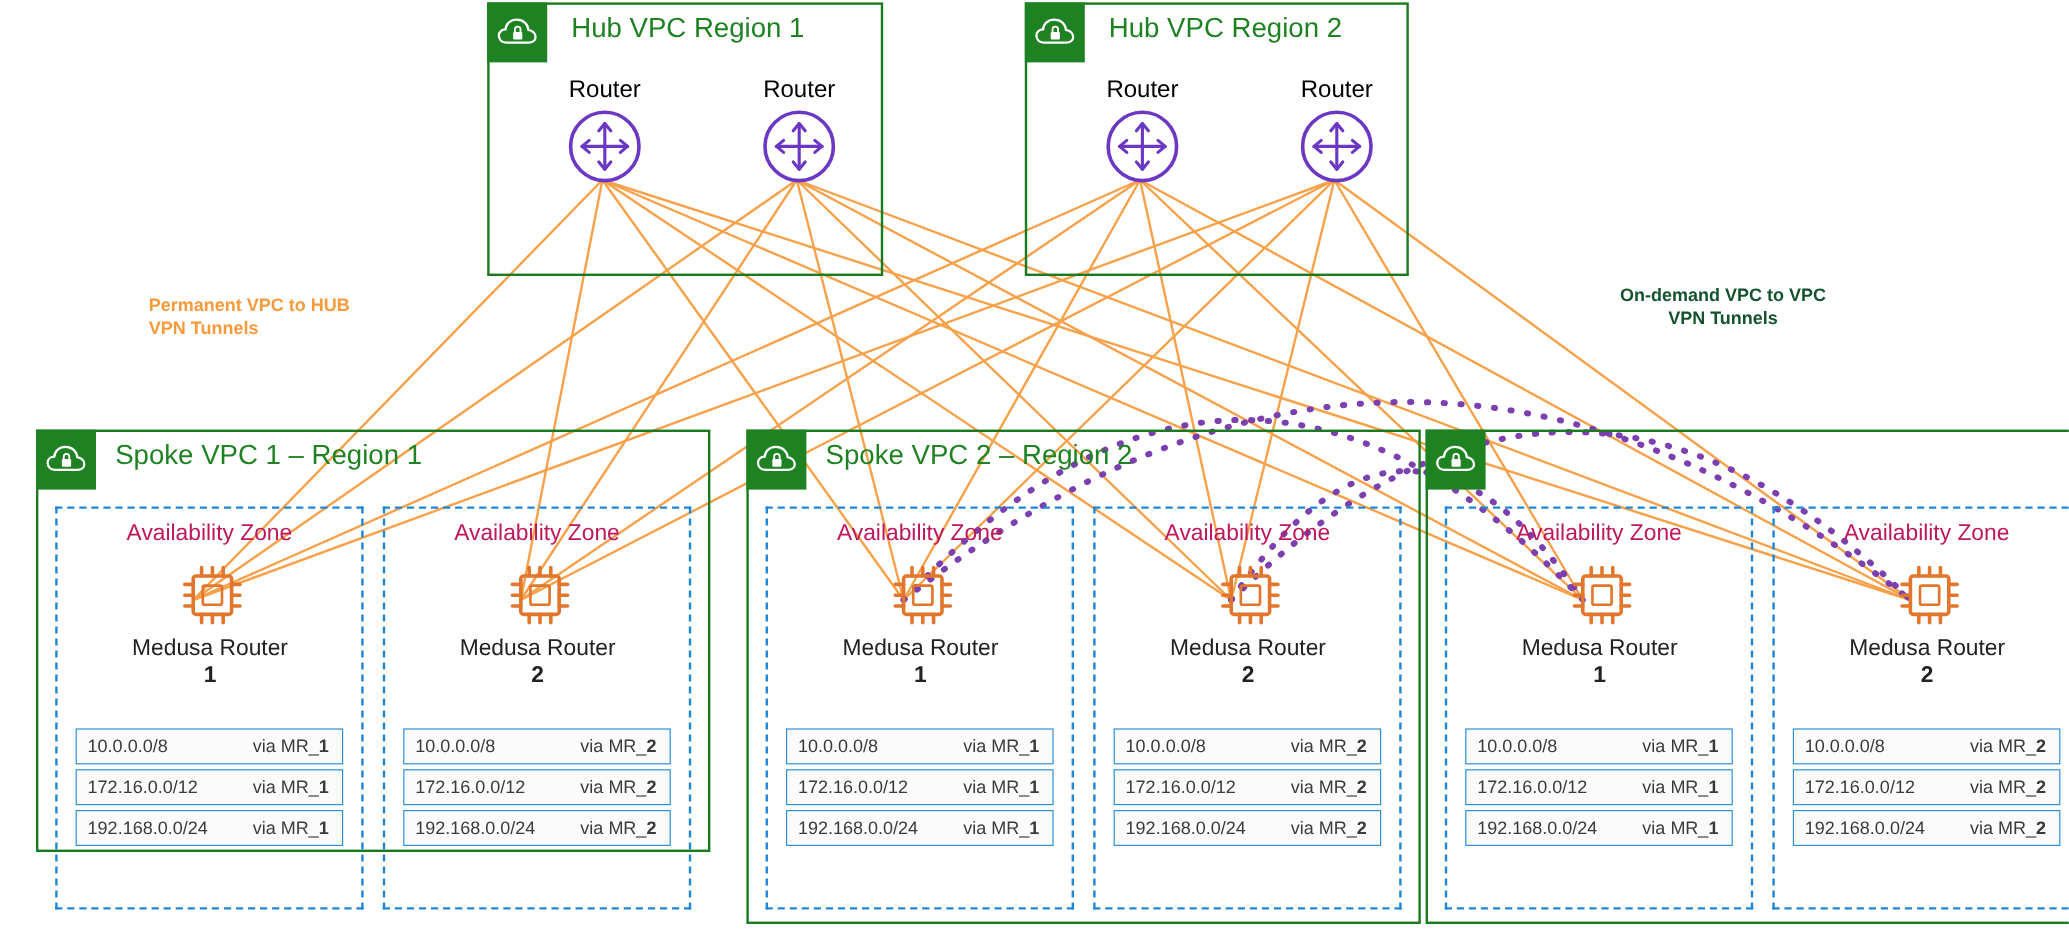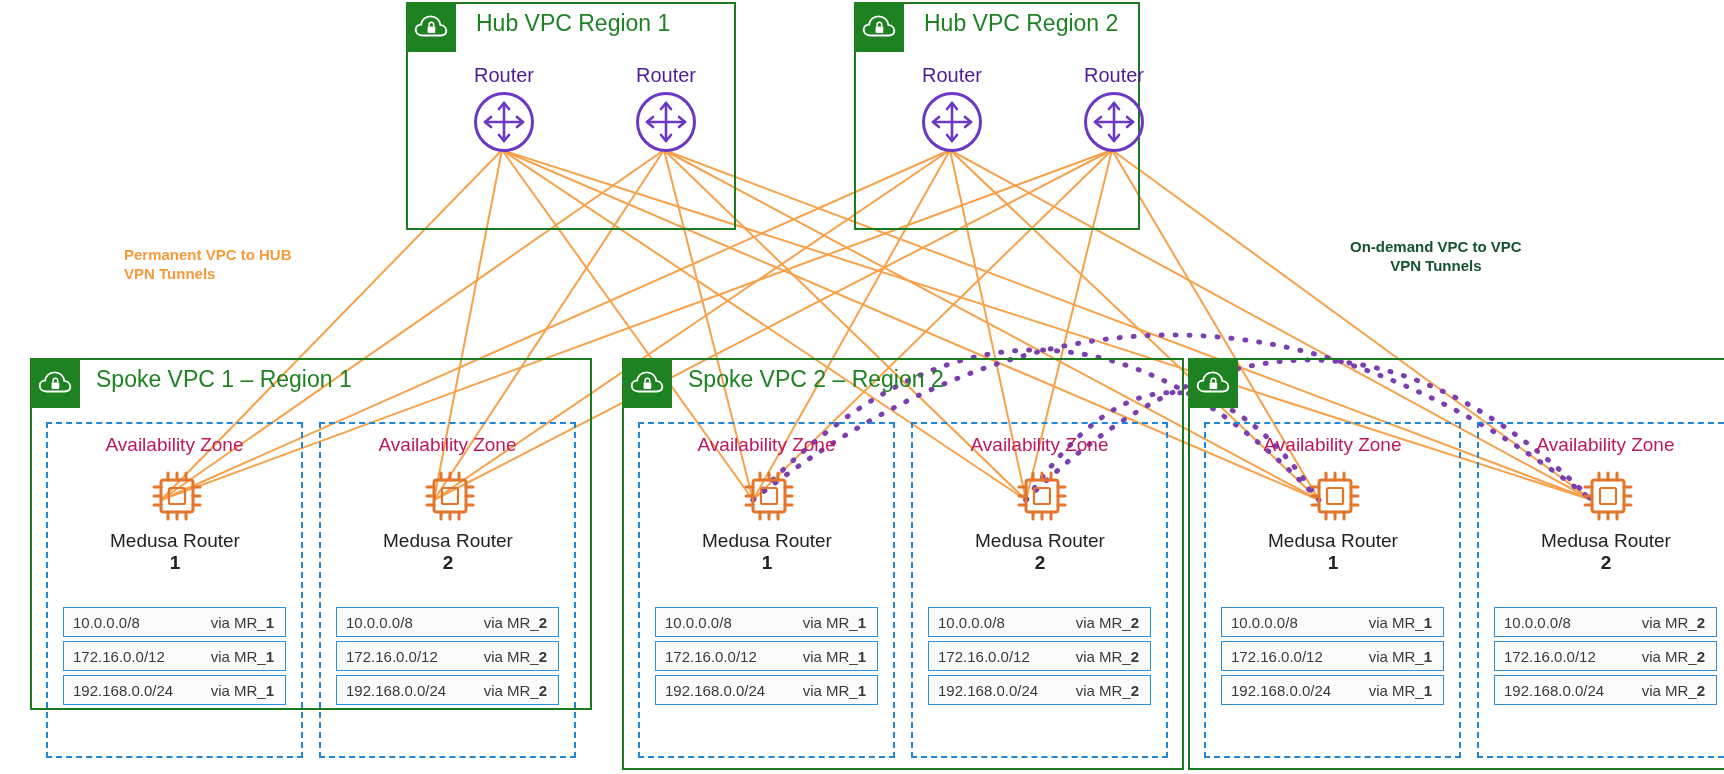--- a/index.html
+++ b/index.html
@@ -18,21 +18,21 @@
            display:flex;align-items:center;justify-content:center;}
   .vpc-title{position:absolute;top:6px;font-size:23px;color:#1f8222;font-weight:400;white-space:nowrap;}
 
   
   .cloud-lock{width:34px;height:28px;display:block;}
 
   
   .router{position:absolute;width:60px;height:60px;}
   .router-ring{width:60px;height:60px;border:3px solid #6b38c4;border-radius:50%;box-sizing:border-box;}
   .router-label{position:absolute;top:-28px;left:50%;transform:translateX(-50%);
-                font-size:20px;color:#4c1d95;white-space:nowrap;}
+                font-size:20px;color:#000000;white-space:nowrap;}
 
   
   .az{position:absolute;border:2px dashed #1f86d8;box-sizing:border-box;}
   .az-title{position:absolute;top:10px;left:0;width:100%;text-align:center;
             font-size:19px;color:#be185d;white-space:nowrap;}
 
   .chip{position:absolute;width:54px;height:54px;}
   .mr-name{position:absolute;width:220px;text-align:center;font-size:19px;color:#222;line-height:1.15;}
   .mr-name b{font-weight:700;display:block;}
 
@@ -121,21 +121,21 @@
             <line x1="27" y1="8" x2="27" y2="46"></line>
               <line x1="8" y1="27" x2="46" y2="27"></line>
             <path d="M27 8 l-5 6 M27 8 l5 6 M27 46 l-5 -6 M27 46 l5 -6
                      M8 27 l6 -5 M8 27 l6 5 M46 27 l-6 -5 M46 27 l-6 5"></path>
           </g>
         </svg>
       </div>
     </div>
   </div>
 
-  <div class="vpc" style="left:826px;top:2px;width:286px;height:228px;">
+  <div class="vpc" style="left:826px;top:2px;width:320px;height:228px;">
     <div class="vpc-tab">
       <svg class="cloud-lock" viewBox="0 0 40 32">
         <path d="M10 26 C4 26 2 22 2 19 C2 15.5 5 13 8.5 13 C9 7.5 13.5 3.5 19.5 3.5
                  C26 3.5 30.5 8 31 13.5 C35 14 38 17 38 20.5 C38 24 35 26 31 26 Z" fill="none" stroke="#ffffff" stroke-width="2.2"></path>
         <rect x="16" y="15.5" width="9" height="7.5" rx="1.2" fill="#ffffff"></rect>
         <path d="M17.8 15.5 v-2.4 a2.7 2.7 0 0 1 5.4 0 v2.4" fill="none" stroke="#ffffff" stroke-width="1.8"></path>
       </svg>
     </div>
     <div class="vpc-title" style="left:68px;">Hub VPC Region 2</div>
 

